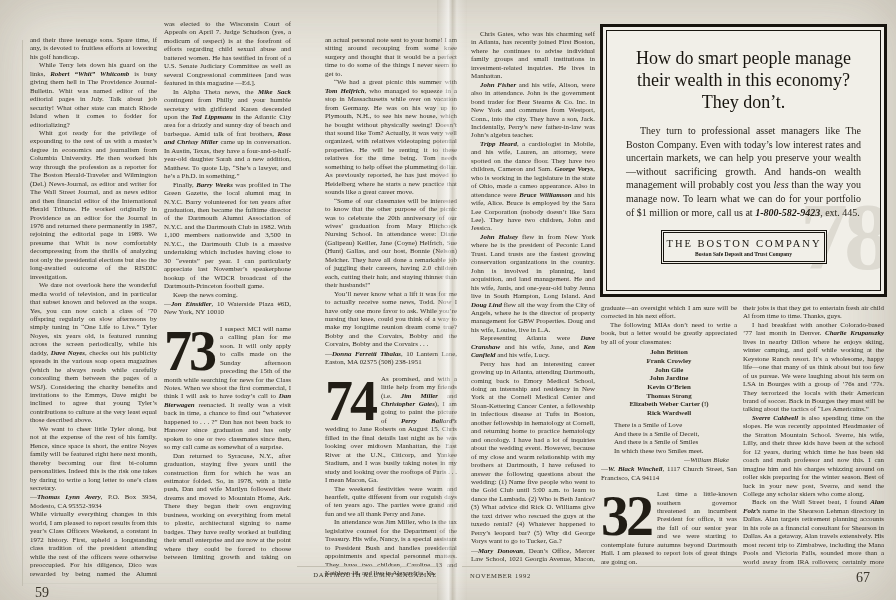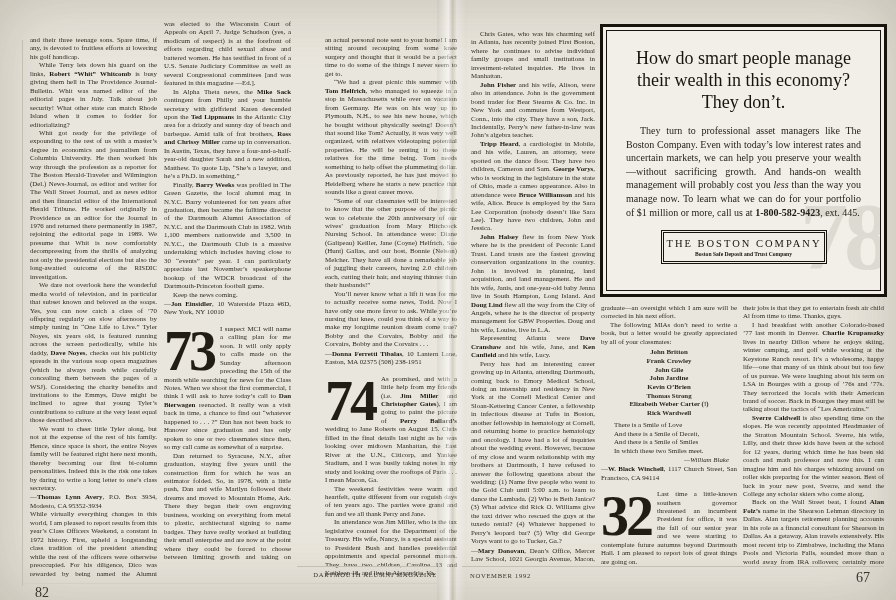--- a/index.html
+++ b/index.html
@@ -23,21 +23,21 @@
   p.sig{text-indent:0;margin-top:1px;}
   p.first{text-indent:0;margin-top:8px;}
   p.mia{text-indent:0;text-align:center;font-weight:bold;margin-top:2px;line-height:8.7px;}
   p.poem{text-indent:0;margin:3px 0 0 13px;text-align:left;line-height:8.7px;}
   p.poemsig{text-indent:0;text-align:right;padding-right:8px;font-style:italic;}
   .dropnum{
     float:left;font-weight:bold;font-size:56px;line-height:44px;
     letter-spacing:-3px;margin:4px 6px 2px 0;color:#211d15;
     font-family:"Liberation Serif",serif;
   }
-  b{color:#1d1913;}
+  b{color:#1d1913;font-style:italic;}
   .hairline{position:absolute;background:#c3bfb2;}
   .gutter{
     position:absolute;left:437px;top:0;width:30px;height:600px;
     background:linear-gradient(90deg, rgba(90,80,60,0.07) 0%, rgba(255,255,255,0.55) 38%,
       rgba(120,110,88,0.18) 52%, rgba(255,255,255,0.25) 66%, rgba(90,80,60,0.02) 100%);
   }
   
   .ad{
     position:absolute;left:600px;top:24px;width:287px;height:273px;
     background:#f1efe8;border:3px solid #17140e;box-sizing:border-box;padding:3px;
@@ -102,21 +102,21 @@
     <p class="sig">—<b>Donna Ferretti Tibalas</b>, 10 Lantern Lane, Easton, MA 02375 (508) 238-1951</p>
     <p class="first"><span class="dropnum">74</span>As promised, and with a little help from my friends (i.e. <b>Jim Miller</b> and <b>Christopher Gates</b>), I am going to paint the picture of <b>Perry Ballard’s</b> wedding to Jane Roberts on August 15. Chris filled in the final details last night as he was looking over midtown Manhattan, the East River at the U.N., Citicorp, and Yankee Stadium, and I was busily taking notes in my study and looking over the rooftops of Paris . . . I mean Macon, Ga.</p>
     <p class="para">The weekend festivities were warm and heartfelt, quite different from our roguish days of ten years ago. The parties were grand and fun and we all thank Perry and Jane.</p>
     <p class="para">In attendance was Jim Miller, who is the tax legislative counsel for the Department of the Treasury. His wife, Nancy, is a special assistant to President Bush and handles presidential appointments and special personnel matters. They have two children, Caroline 13 and Kathleen 18, and live in Alexandria, Va.</p>
     <p class="para"><b>Rick O. Williams</b> and his wife, Jennifer, flew from Hong Kong for the event. Rick O. works for Goldman Sachs and advises the firm on investments as principal in the Far East while Jennifer perfects her tennis game. We got to see their one-year-old son Tucker in Atlanta. Rick was actually the emcee for two events. Along with  and his wife, Kristin, Rick hosted a surprise fifth birthday party for Andrew Gates, his godson and son of Christopher Gates. Steve and Kristin and their three sons, Benjamin, Graham, and Brendon, live in Concord where Steve is a partner in the real-estate firm of Darmon &amp; Allison.</p>
   </div>
 
 <div class="hairline" style="left:297px;top:566px;width:140px;height:1px;"></div>
 <div class="hairline" style="left:23px;top:583px;width:414px;height:1px;background:#d2cfc4;"></div>
 <div class="footcaps" style="left:280px;top:571px;width:157px;text-align:right;">DARTMOUTH ALUMNI MAGAZINE</div>
-<div class="pageno" style="left:35px;top:585px;">82</div>
+<div class="pageno" style="left:35px;top:585px;">59</div>
 
 <div class="gutter"></div>
 
 <div class="col" style="left:471px;top:30px;width:124px;height:536px;">
     <p class="para">Chris Gates, who was his charming self in Atlanta, has recently joined First Boston, where he continues to advise individual family groups and small institutions in investment-related inquiries. He lives in Manhattan.</p>
     <p class="para"><b>John Fisher</b> and his wife, Alison, were also in attendance. John is the government bond trader for Bear Stearns &amp; Co. Inc. in New York and commutes from Westport, Conn., into the city. They have a son, Jack. Incidentally, Perry’s new father-in-law was John’s algebra teacher.</p>
     <p class="para"><b>Tripp Heard</b>, a cardiologist in Mobile, and his wife, Lauren, an attorney, were spotted on the dance floor. They have two children, Cameron and Sam. <b>George Vorys</b>, who is working in the legislature in the state of Ohio, made a cameo appearance. Also in attendance were <b>Bruce Williamson</b> and his wife, Alice. Bruce is employed by the Sara Lee Corporation (nobody doesn’t like Sara Lee). They have two children, John and Jessica.</p>
     <p class="para"><b>John Halsey</b> flew in from New York where he is the president of Peconic Land Trust. Land trusts are the fastest growing conservation organizations in the country. John is involved in planning, land acquisition, and land management. He and his wife, Janis, and one-year-old baby Jenna live in South Hampton, Long Island. And <b>Doug Lind</b> flew all the way from the City of Angels, where he is the director of property management for GBW Properties. Doug and his wife, Louise, live in L.A.</p>
     <p class="para">Representing Atlanta were <b>Dave Cranshaw</b> and his wife, Jane, and <b>Ken Canfield</b> and his wife, Lucy.</p>
     <p class="para">Perry has had an interesting career growing up in Atlanta, attending Dartmouth, coming back to Emory Medical School, doing an internship and residency in New York at the Cornell Medical Center and Sloan-Kettering Cancer Center, a fellowship in infectious disease at Tufts in Boston, another fellowship in hematology at Cornell, and returning home to practice hematology and oncology. I have had a lot of inquiries about the wedding event. However, because of my close and warm relationship with my brothers at Dartmouth, I have refused to answer the following questions about the wedding: (1) Name five people who went to the Gold Club until 5:00 a.m. to learn to dance the Lambada. (2) Who is Beth Janice? (3) What advice did Rick O. Williams give the taxi driver who rescued the guys at the tuxedo rental? (4) Whatever happened to Perry’s leopard bar? (5) Why did George Vorys want to go to Tucker, Ga.?</p>

